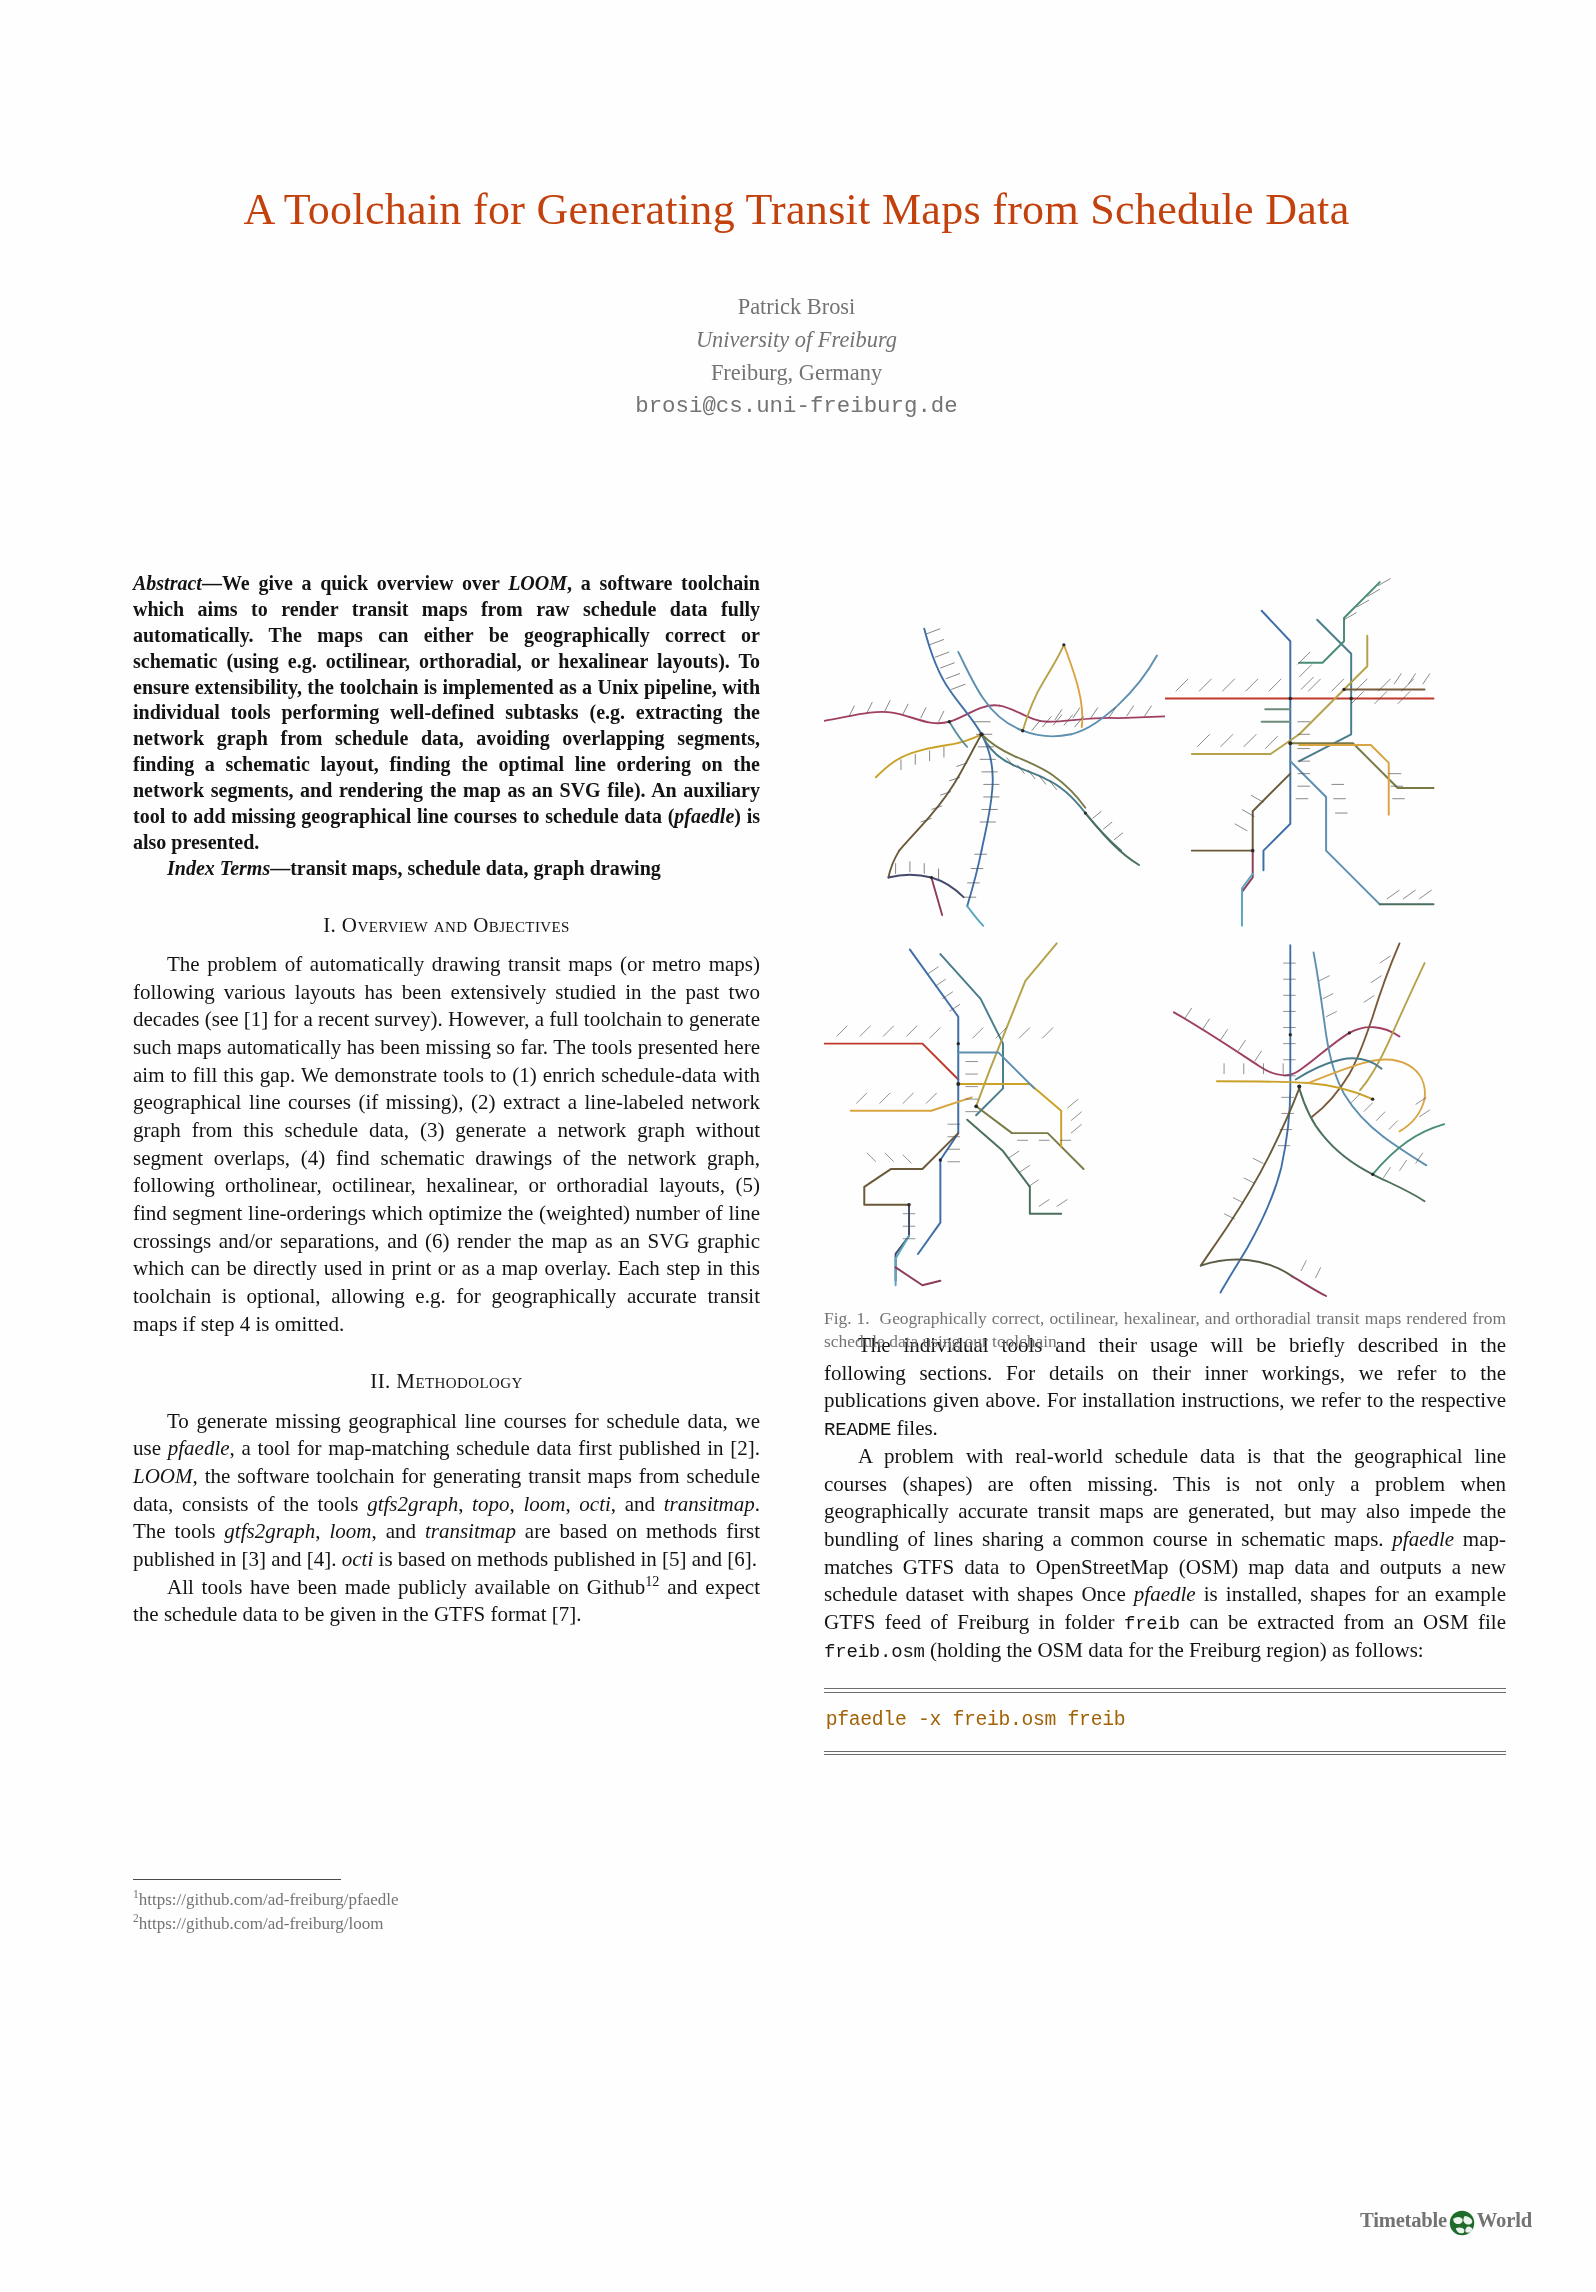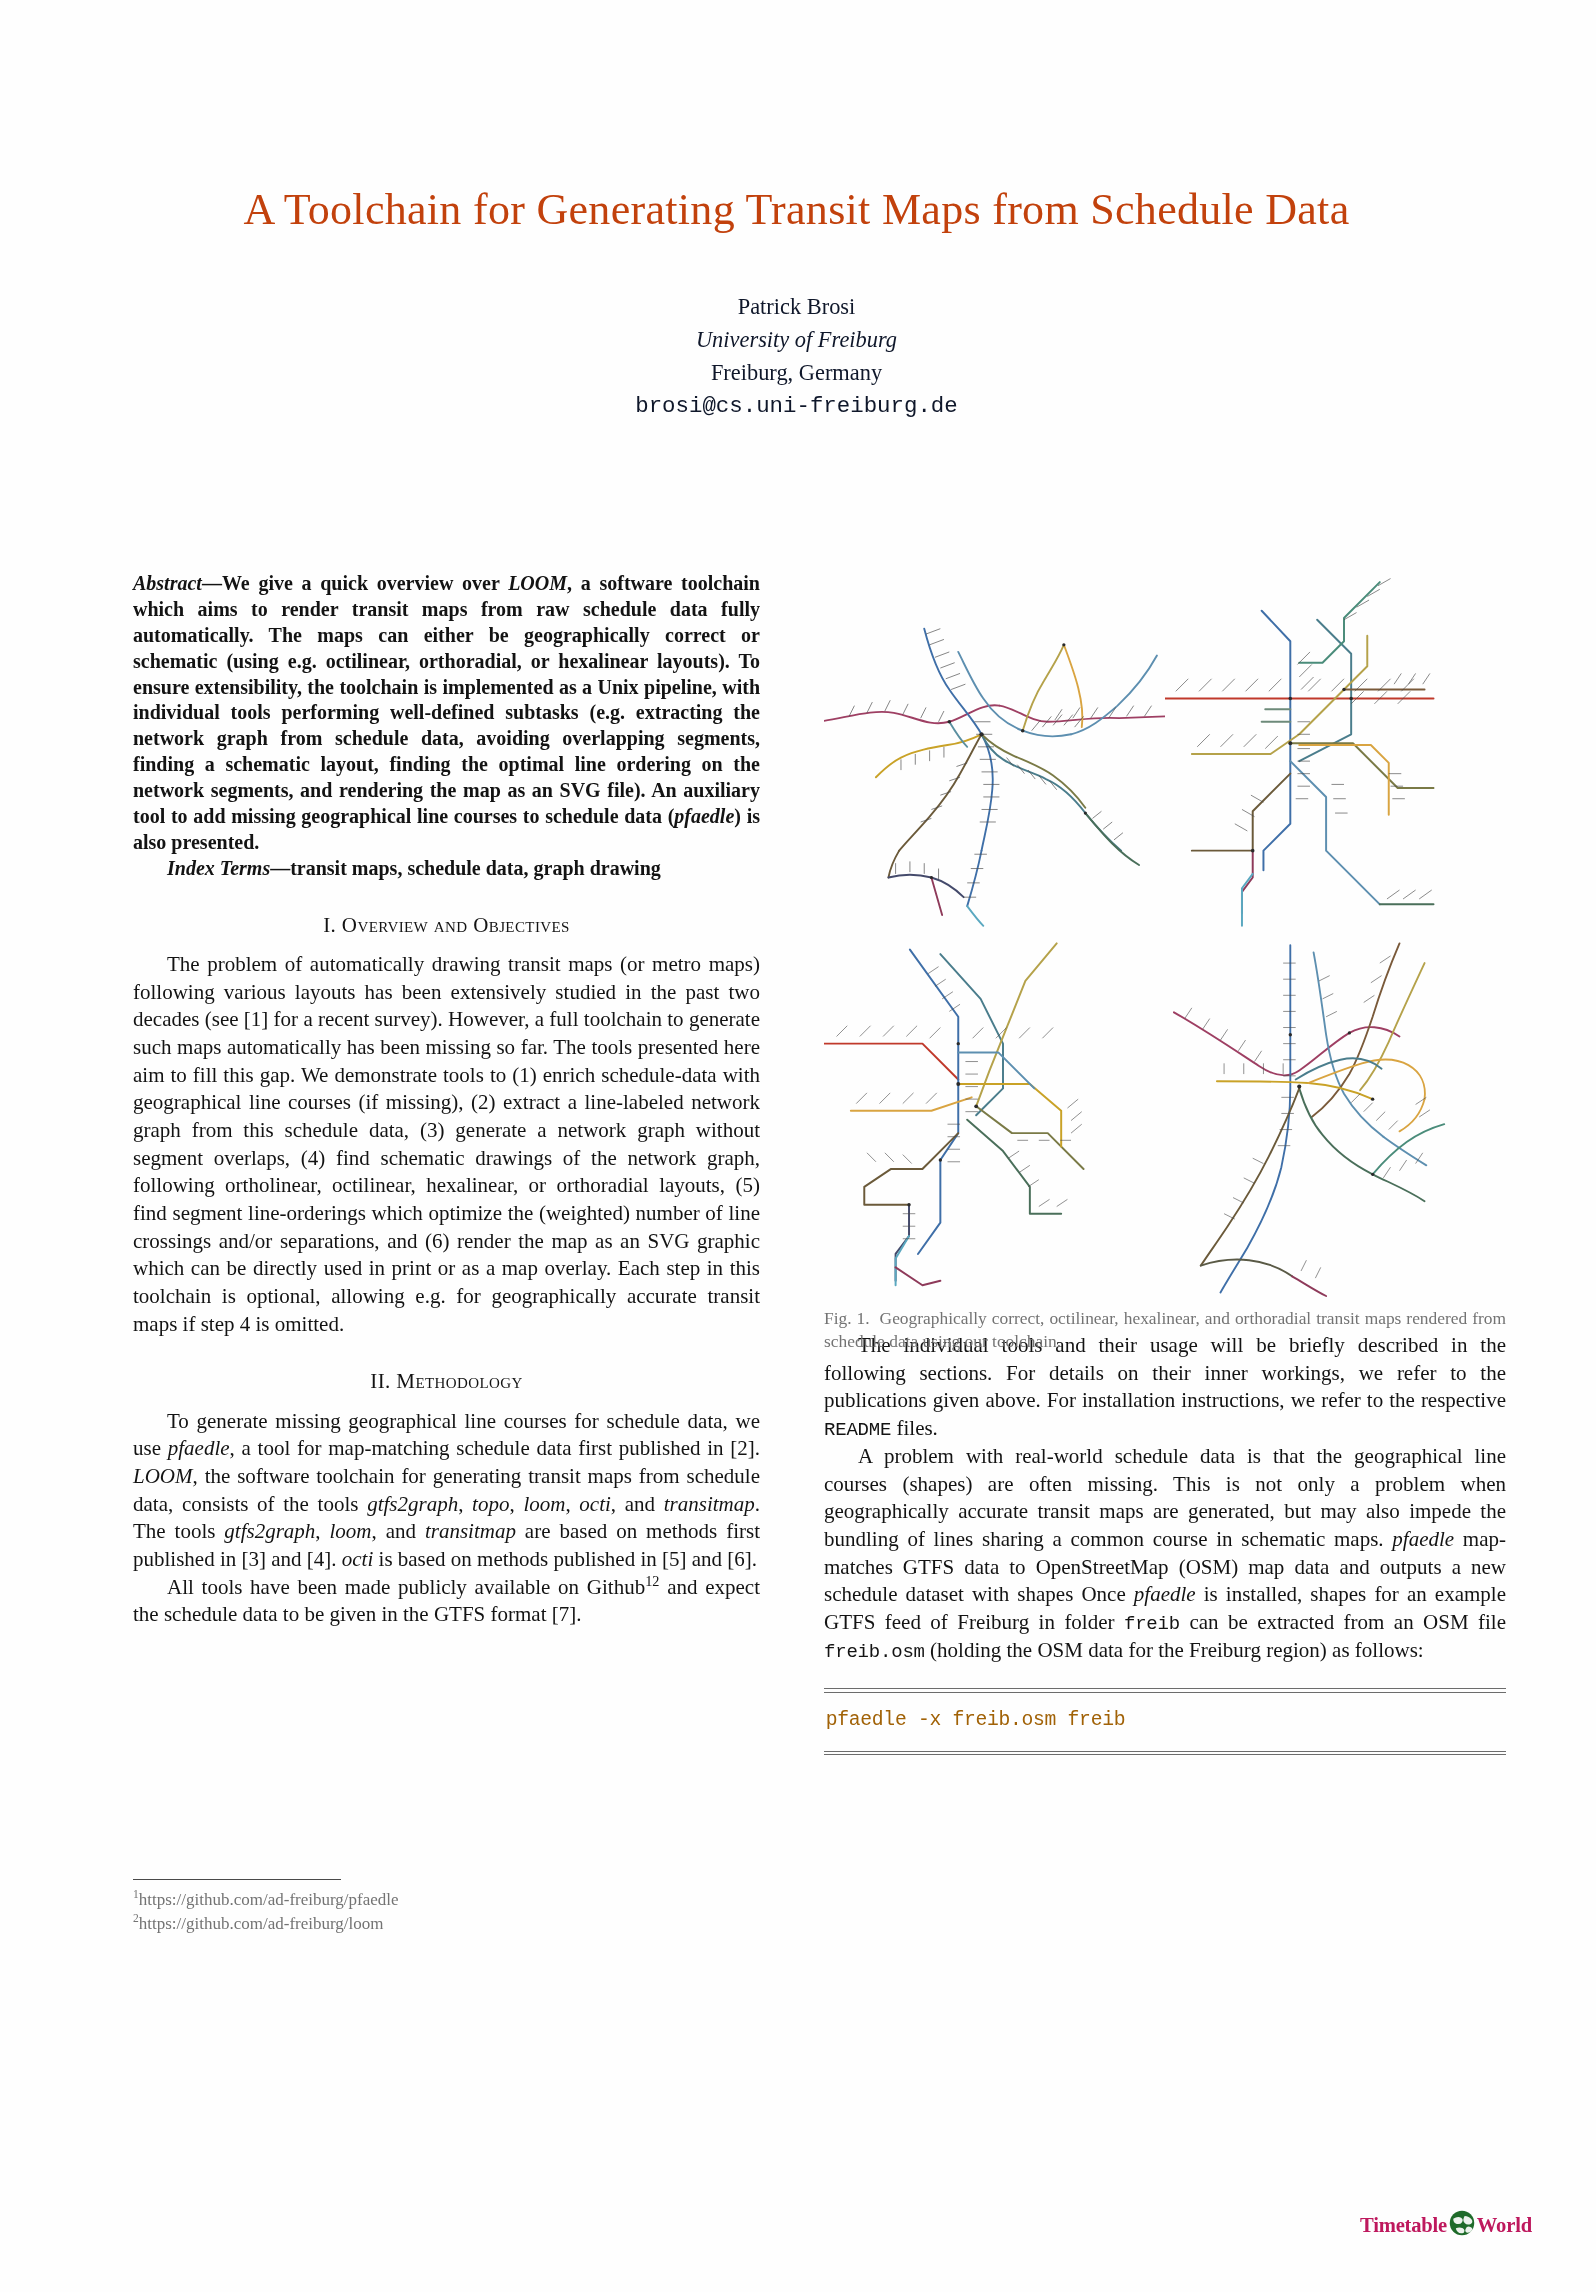--- a/index.html
+++ b/index.html
@@ -31,21 +31,21 @@
     line-height: 1.17;
     font-weight: normal;
     letter-spacing: 0.3px;
     color: #c2410c;
     margin: 0;
   }
   .author-block {
     margin-top: 56px;
     font-size: 22.4px;
     line-height: 1.46;
-    color: #0f172a;
+    color: #737373;
   }
   .author-name { display: block; }
   .author-affil { display: block; font-style: italic; }
   .author-place { display: block; }
   .author-email { display: block; font-family: Liberation Mono, monospace; }
 
   
   .col {
     position: absolute;
     width: 627px;
@@ -169,23 +169,23 @@
     white-space: pre;
     letter-spacing: -0.3px;
   }
 
   
   .footer-logo {
     position: absolute;
     left: 1360px;
     top: 2209px;
     display: flex;
-    align-items: flex-end;
+    align-items: flex-start;
     gap: 2.7px;
-    color: #be185d;
+    color: #737373;
     font-family: "Liberation Serif", serif;
     font-size: 20.6px;
     font-weight: bold;
     letter-spacing: -0.2px;
   }
   .footer-logo .globe { width: 28px; height: 28px; display: block; margin: 0 -1.8px; }
 </style>
 </head>
 <body>
 

